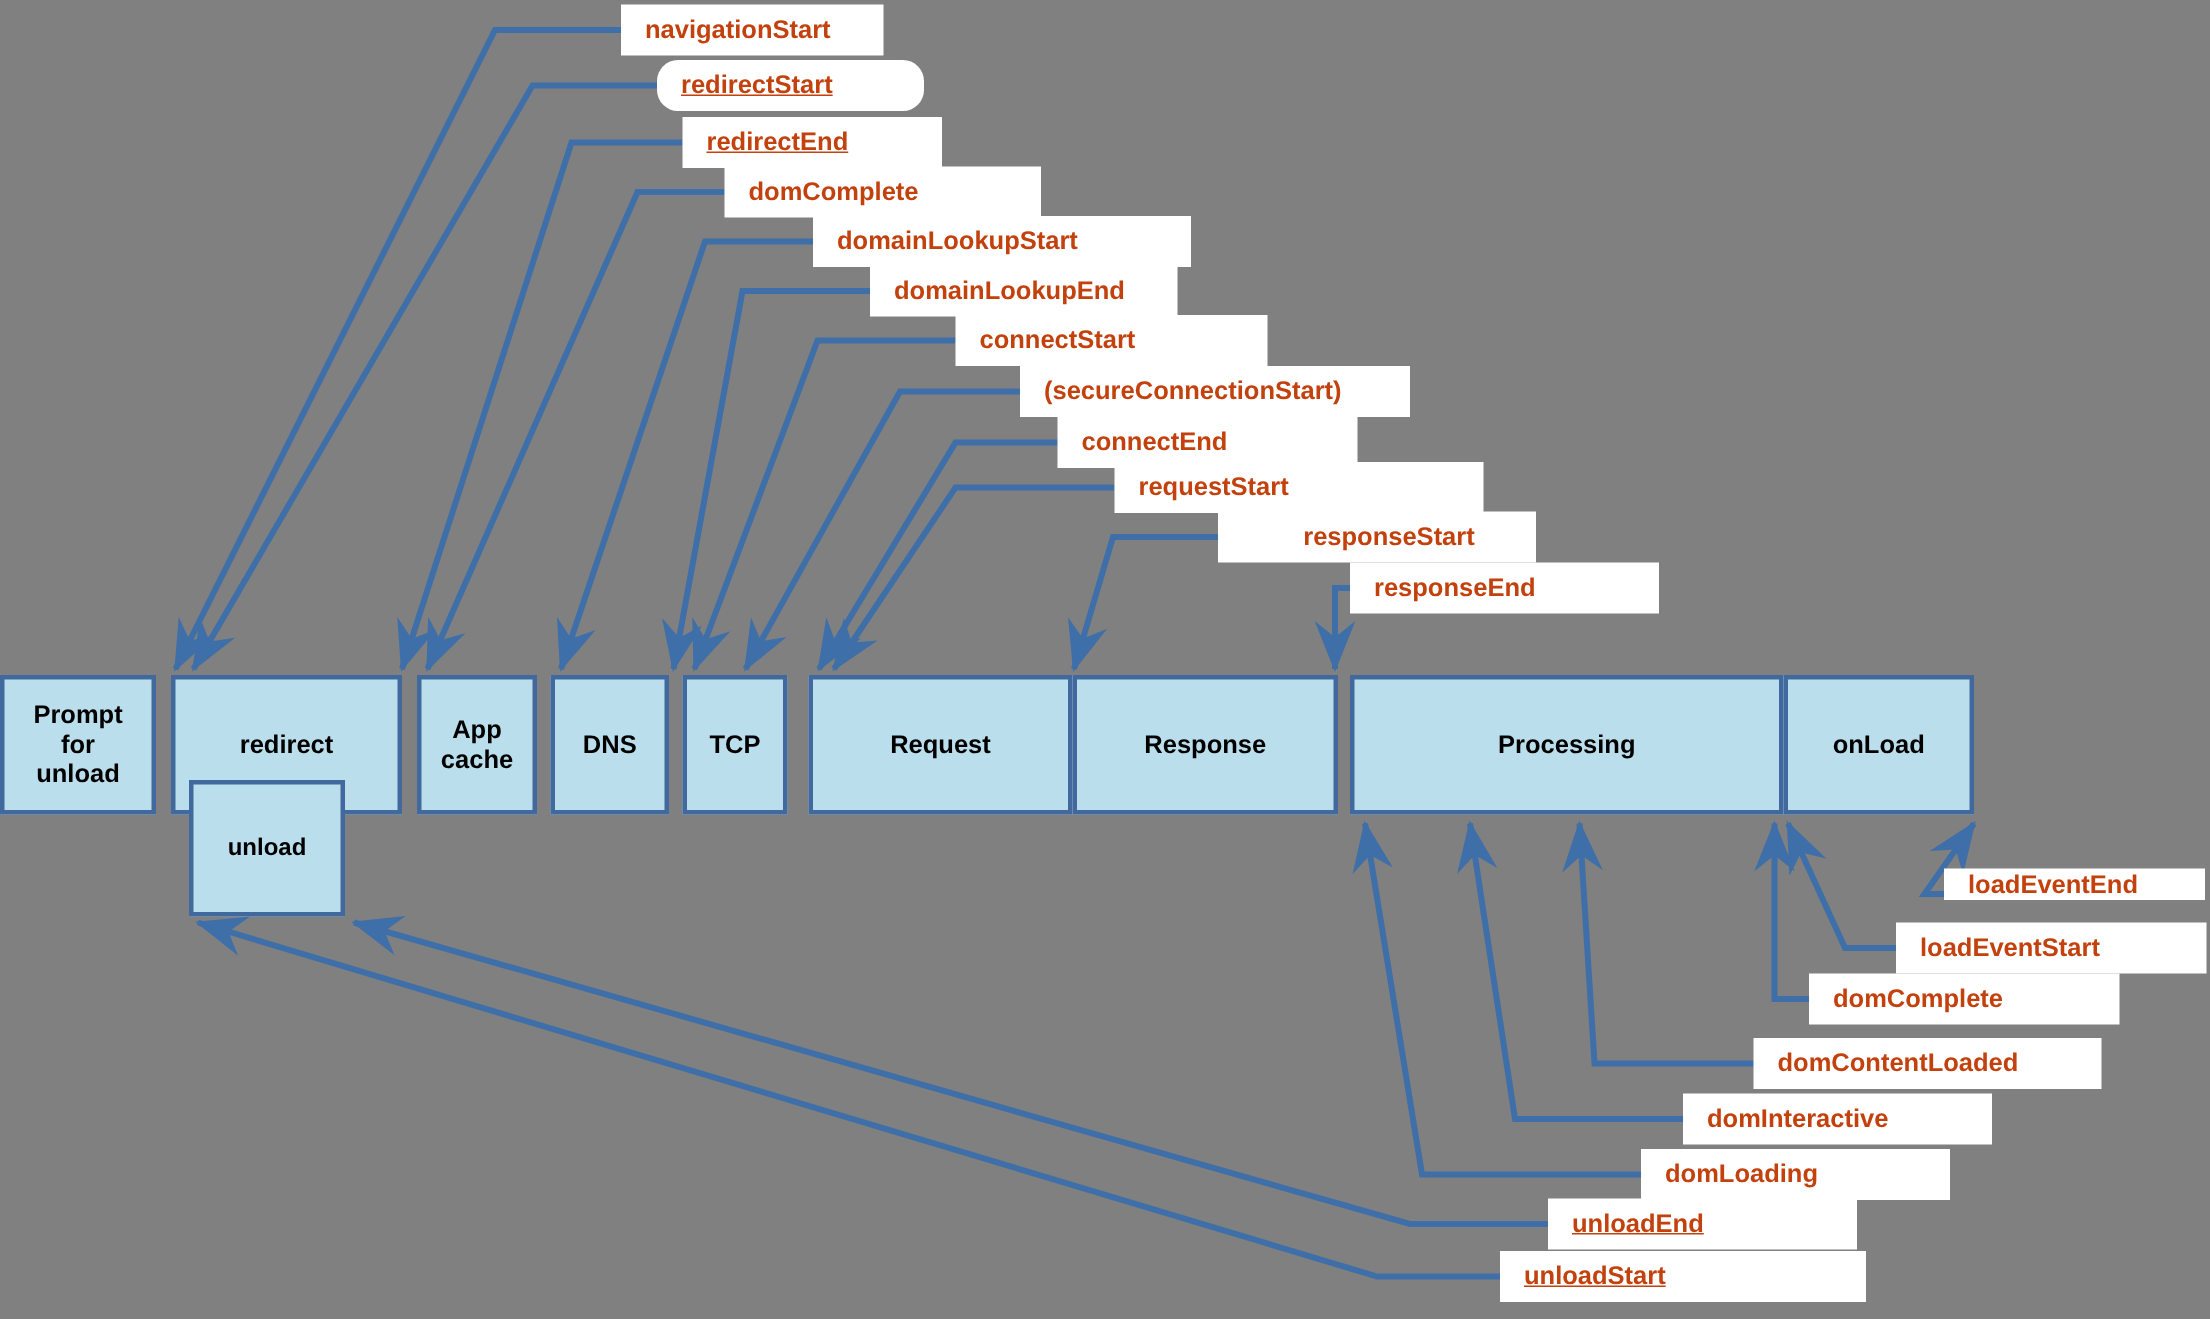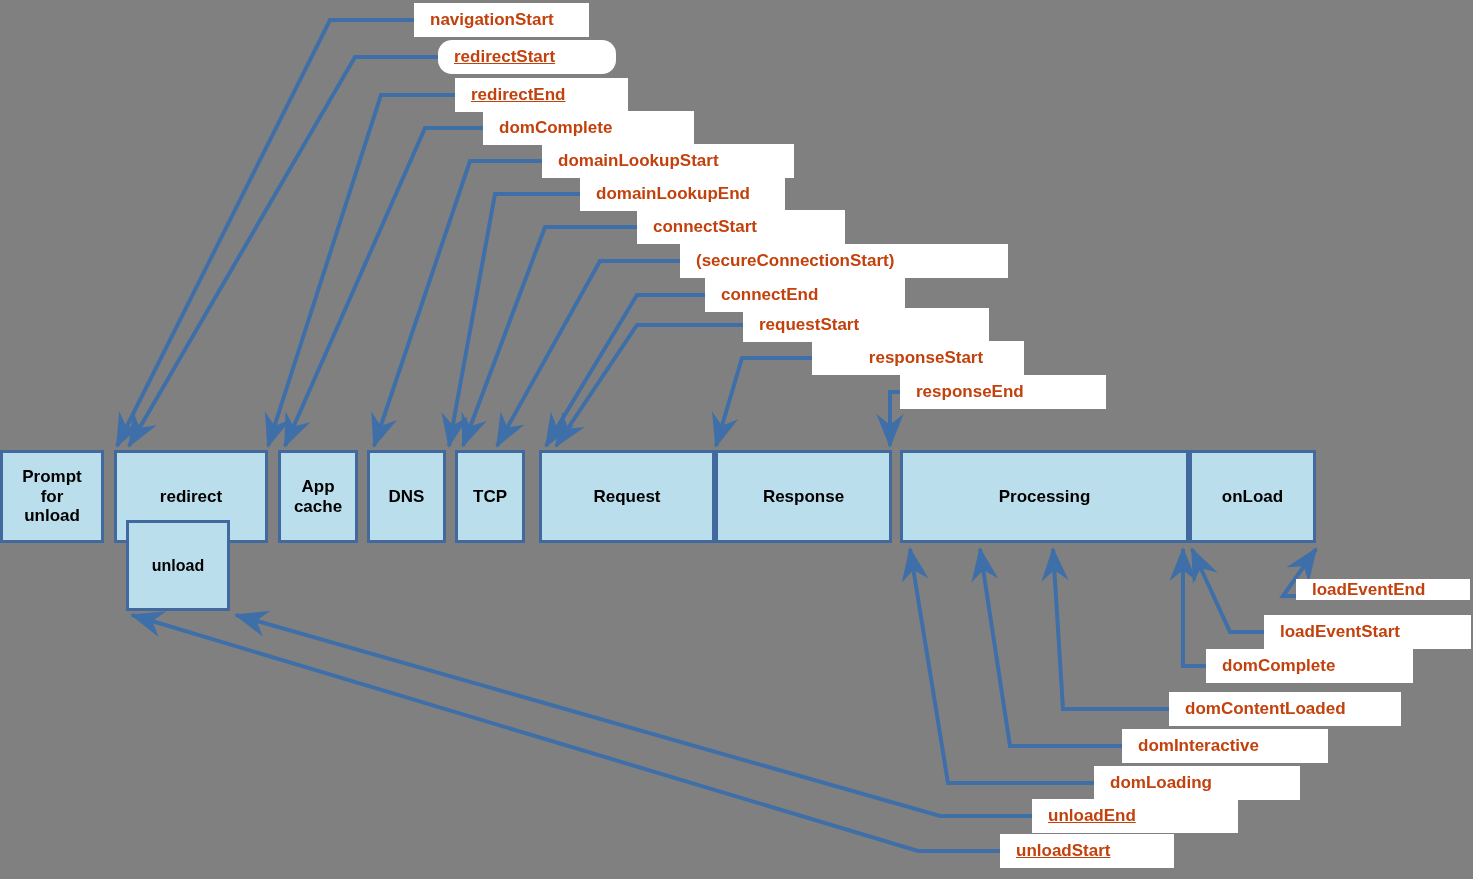--- a/index.html
+++ b/index.html
@@ -161,21 +161,21 @@
   </div>
   <div class="lbl" style="left:542px; top:144px; width:252px; height:34px;">
     <span>domainLookupStart</span>
   </div>
   <div class="lbl" style="left:580px; top:177px; width:205px; height:34px;">
     <span>domainLookupEnd</span>
   </div>
   <div class="lbl" style="left:637px; top:210px; width:208px; height:34px;">
     <span>connectStart</span>
   </div>
-  <div class="lbl" style="left:680px; top:244px; width:328px; height:34px;">
+  <div class="lbl" style="left:680px; top:244px; width:260px; height:34px;">
     <span>(secureConnectionStart)</span>
   </div>
   <div class="lbl" style="left:705px; top:278px; width:200px; height:34px;">
     <span>connectEnd</span>
   </div>
   <div class="lbl" style="left:743px; top:308px; width:246px; height:34px;padding-left:16px;">
     <span>requestStart</span>
   </div>
   <div class="lbl" style="left:812px; top:341px; width:212px; height:34px;justify-content:center;">
     <span>responseStart</span>
@@ -198,17 +198,17 @@
   </div>
   <div class="lbl" style="left:1122px; top:729px; width:206px; height:34px;">
     <span>domInteractive</span>
   </div>
   <div class="lbl" style="left:1094px; top:766px; width:206px; height:34px;">
     <span>domLoading</span>
   </div>
   <div class="lbl" style="left:1032px; top:799px; width:206px; height:34px;">
     <span class="u">unloadEnd</span>
   </div>
-  <div class="lbl" style="left:1000px; top:834px; width:174px; height:34px;">
+  <div class="lbl" style="left:1000px; top:834px; width:244px; height:34px;">
     <span class="u">unloadStart</span>
   </div>
 
 </div>
 
 </body></html>

